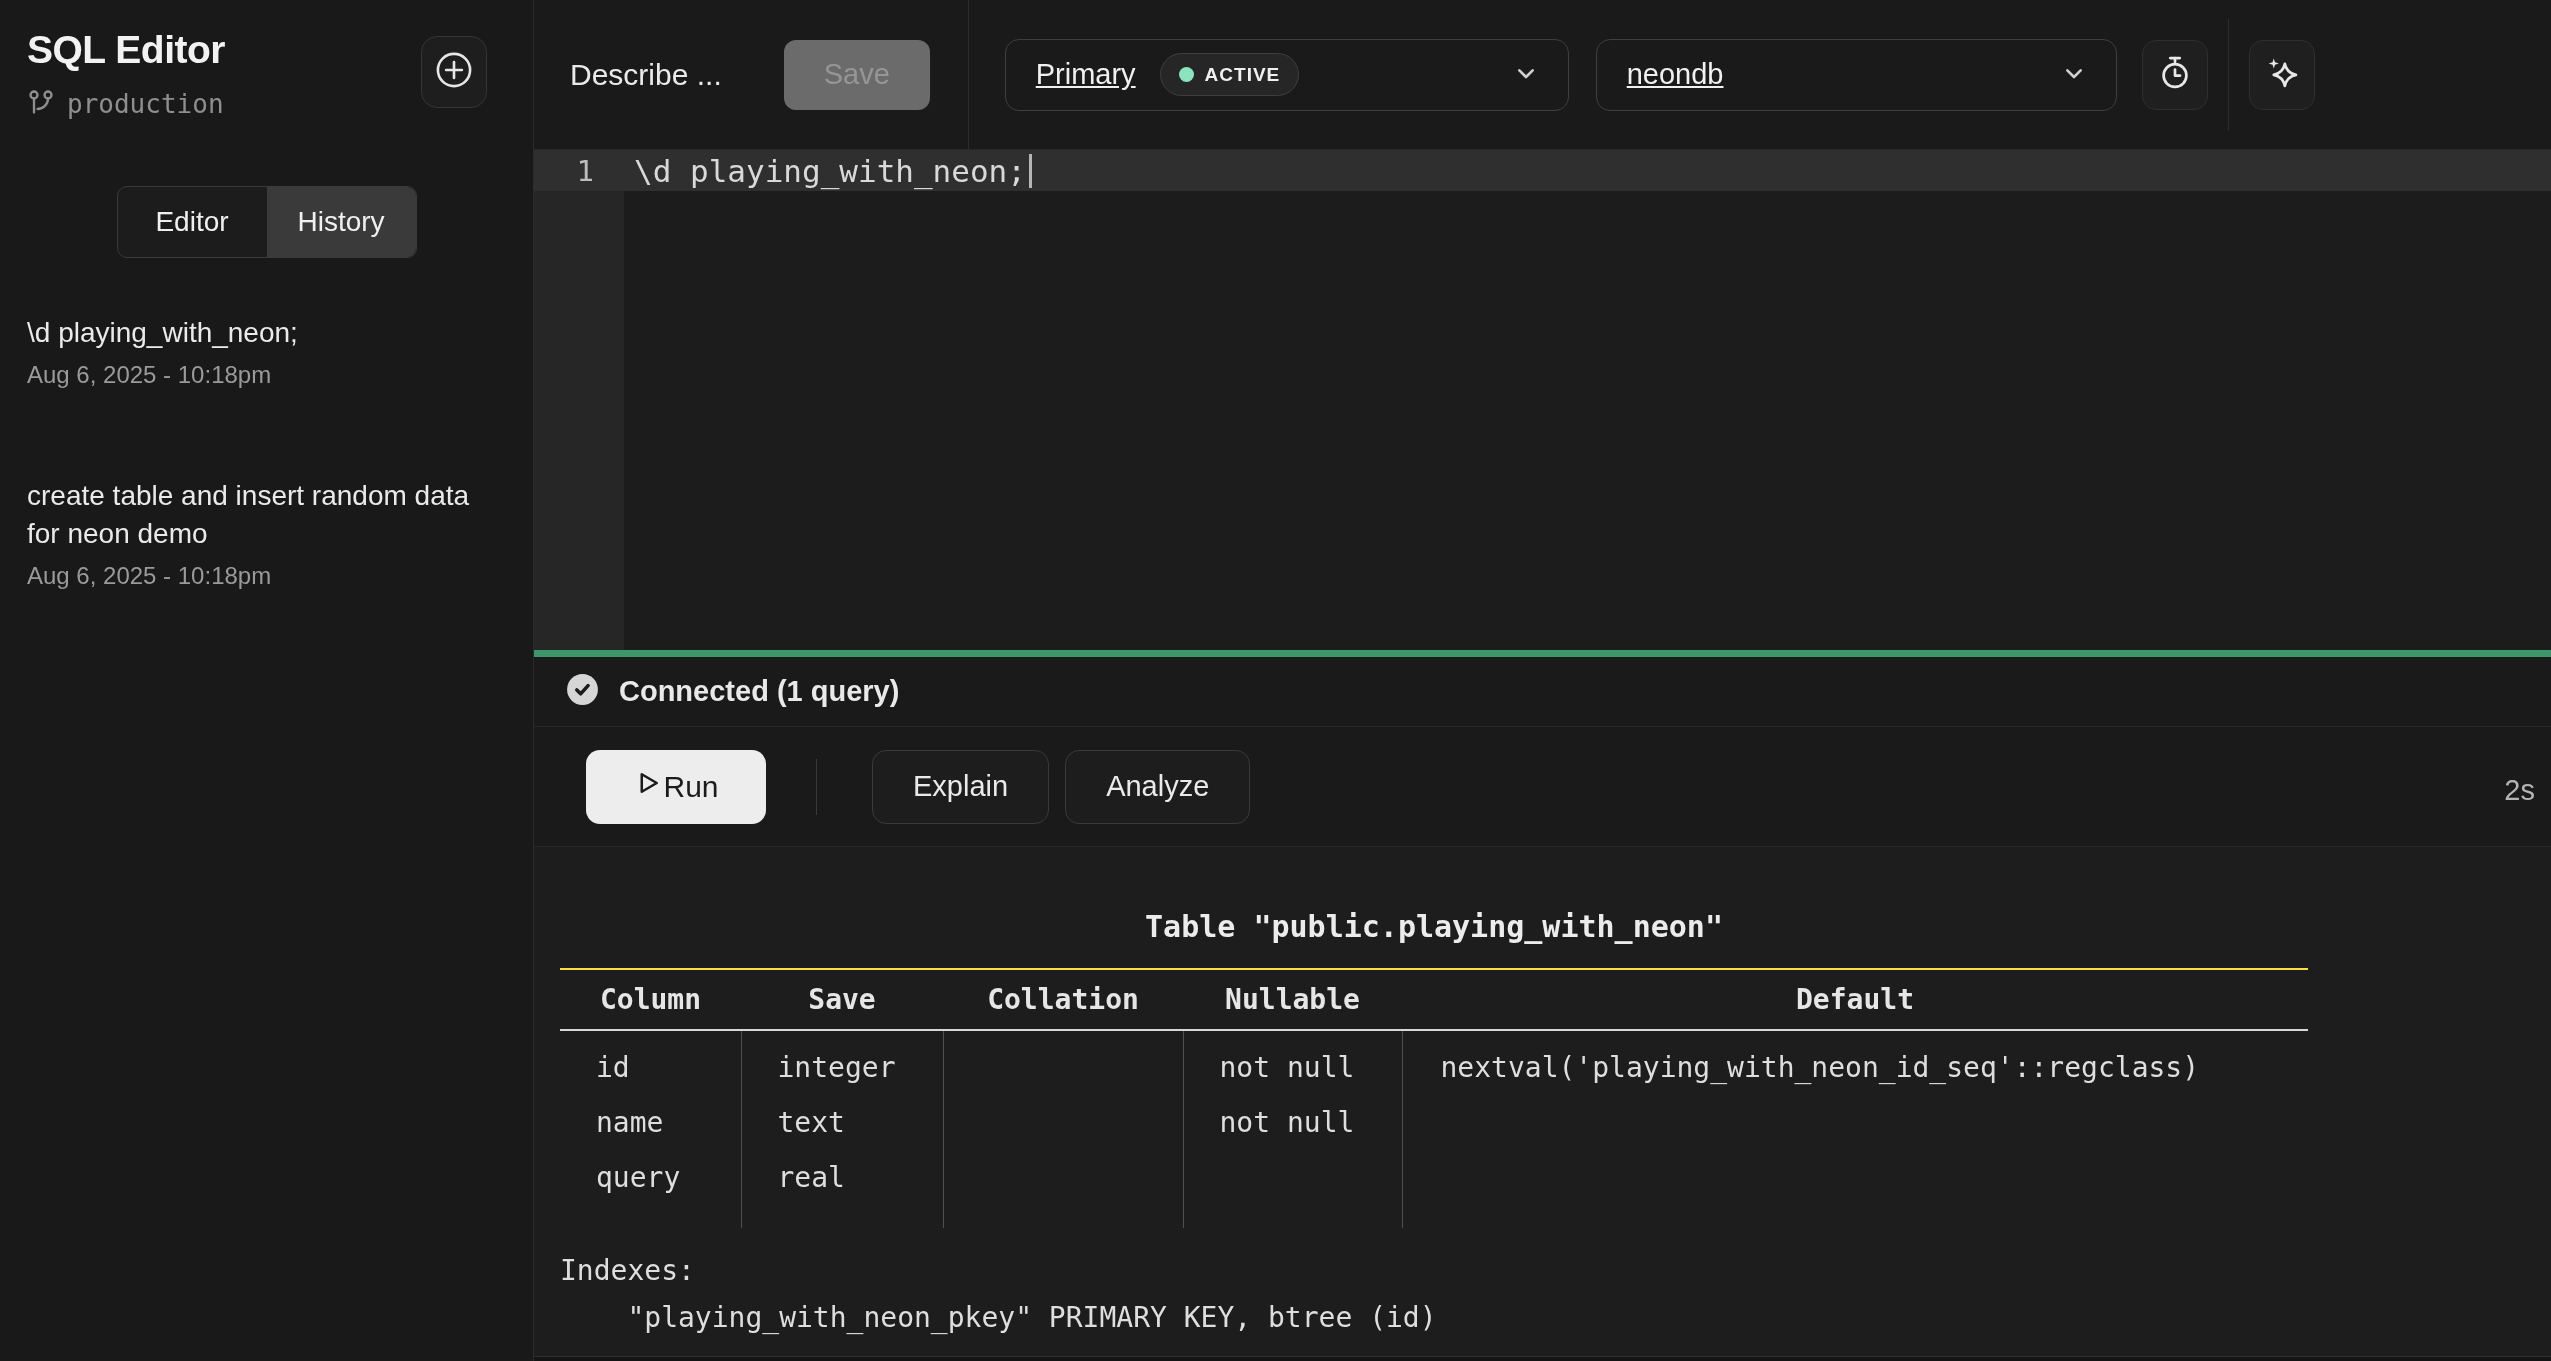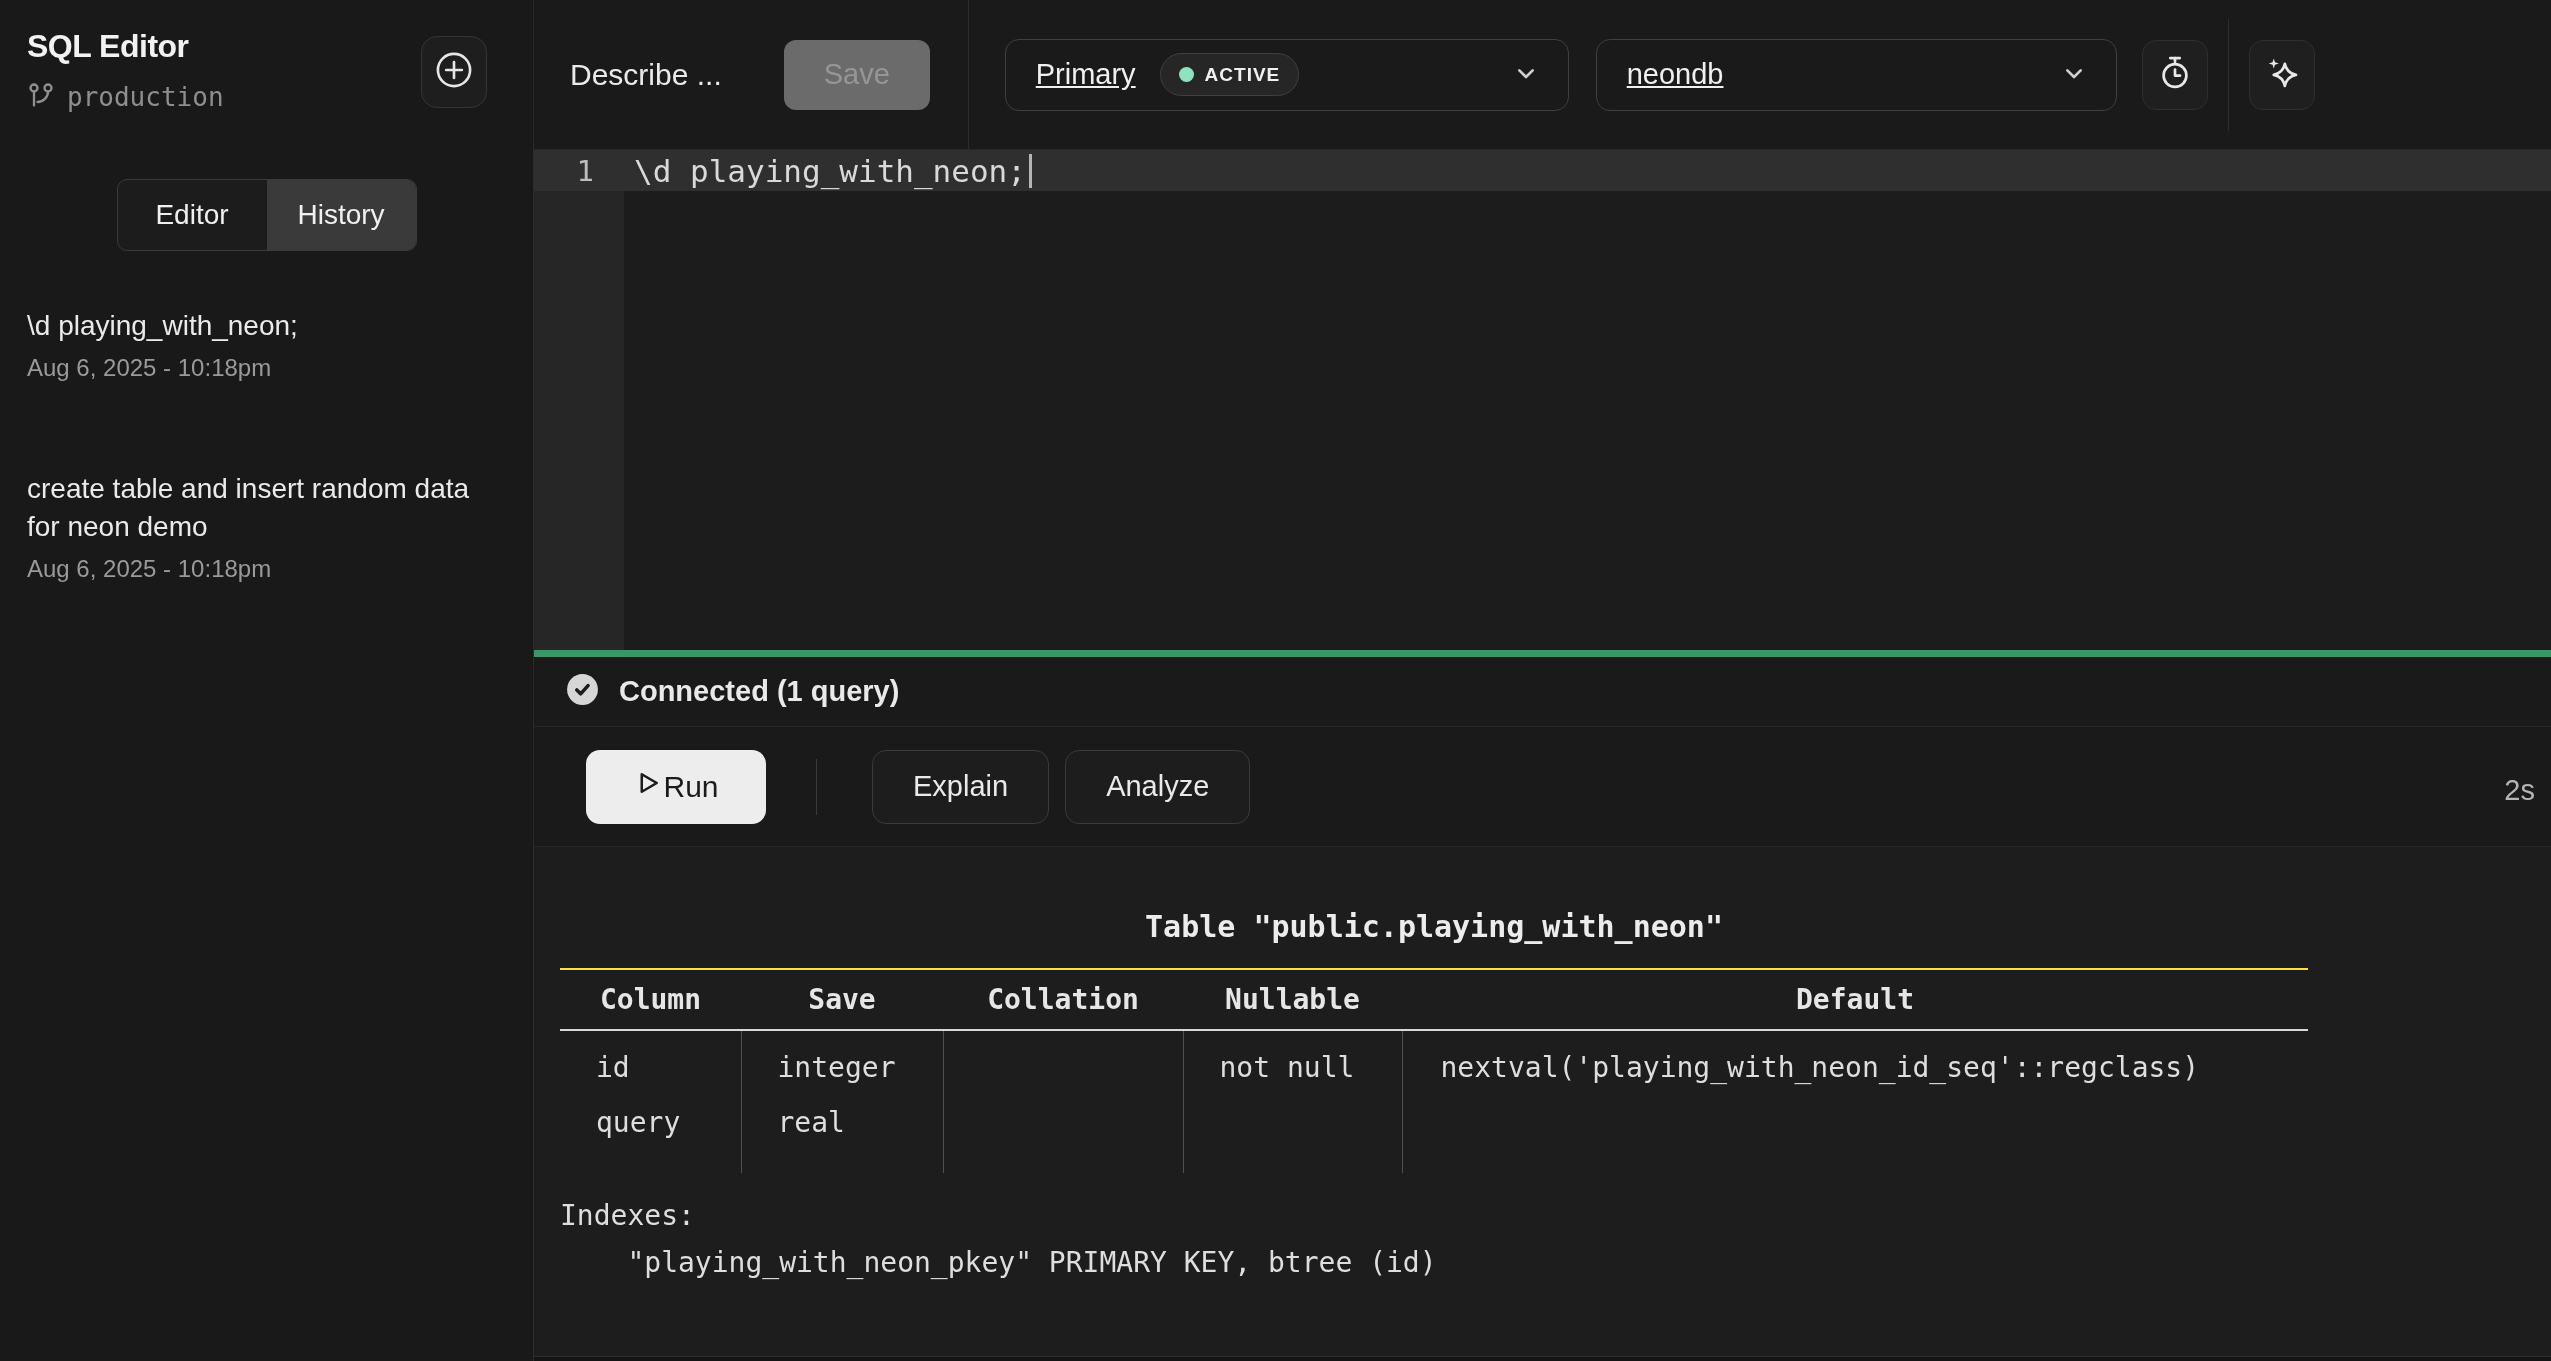--- a/index.html
+++ b/index.html
@@ -7,21 +7,21 @@
   .app {
     position:relative; width:2551px; height:1361px;
     background:#191919; color:#e8e8e8;
     font-family:"Liberation Sans", sans-serif;
     display:flex; overflow:hidden;
   }
 
   
   .sidebar { width:534px; flex-shrink:0; background:#191919; border-right:1px solid #2b2b2b; padding-top:28px; position:relative; }
   .sidebar-header { padding:0 27px; position:relative; }
-  .sidebar-title { font-size:32px; font-weight:bold; color:#f2f2f2; letter-spacing:-0.5px; }
+  .sidebar-title { font-size:39px; font-weight:bold; color:#f2f2f2; letter-spacing:-0.5px; }
   .new-query-btn {
     position:absolute; top:8px; right:46px; width:66px; height:72px;
     border:1px solid #353535; border-radius:16px; background:#1e1e1e;
     display:flex; align-items:center; justify-content:center; color:#e6e6e6; cursor:pointer;
   }
   .branch-row { display:flex; align-items:center; gap:12px; margin-top:16px; color:#8f8f8f; }
   .branch-row .label { font-family:"DejaVu Sans Mono", monospace; font-size:26px; }
   .tabs {
     width:300px; height:72px; margin:66px auto 0; display:flex;
     border:1px solid #3a3a3a; border-radius:10px; overflow:hidden; background:#1c1c1c;
@@ -276,20 +276,27 @@
         </thead>
         <tbody>
           <tr>
             <td>id</td>
             <td>integer</td>
             <td></td>
             <td>not null</td>
             <td class="default-cell">nextval('playing_with_neon_id_seq'::regclass)</td>
           </tr>
           <tr>
+            <td>name</td>
+            <td>text</td>
+            <td></td>
+            <td>not null</td>
+            <td class="default-cell"></td>
+          </tr>
+          <tr>
             <td>query</td>
             <td>real</td>
             <td></td>
             <td></td>
             <td class="default-cell"></td>
           </tr>
         </tbody>
       </table>
       <div class="idx-line">Indexes:</div>
       <div class="idx-detail">    "playing_with_neon_pkey" PRIMARY KEY, btree (id)</div>

